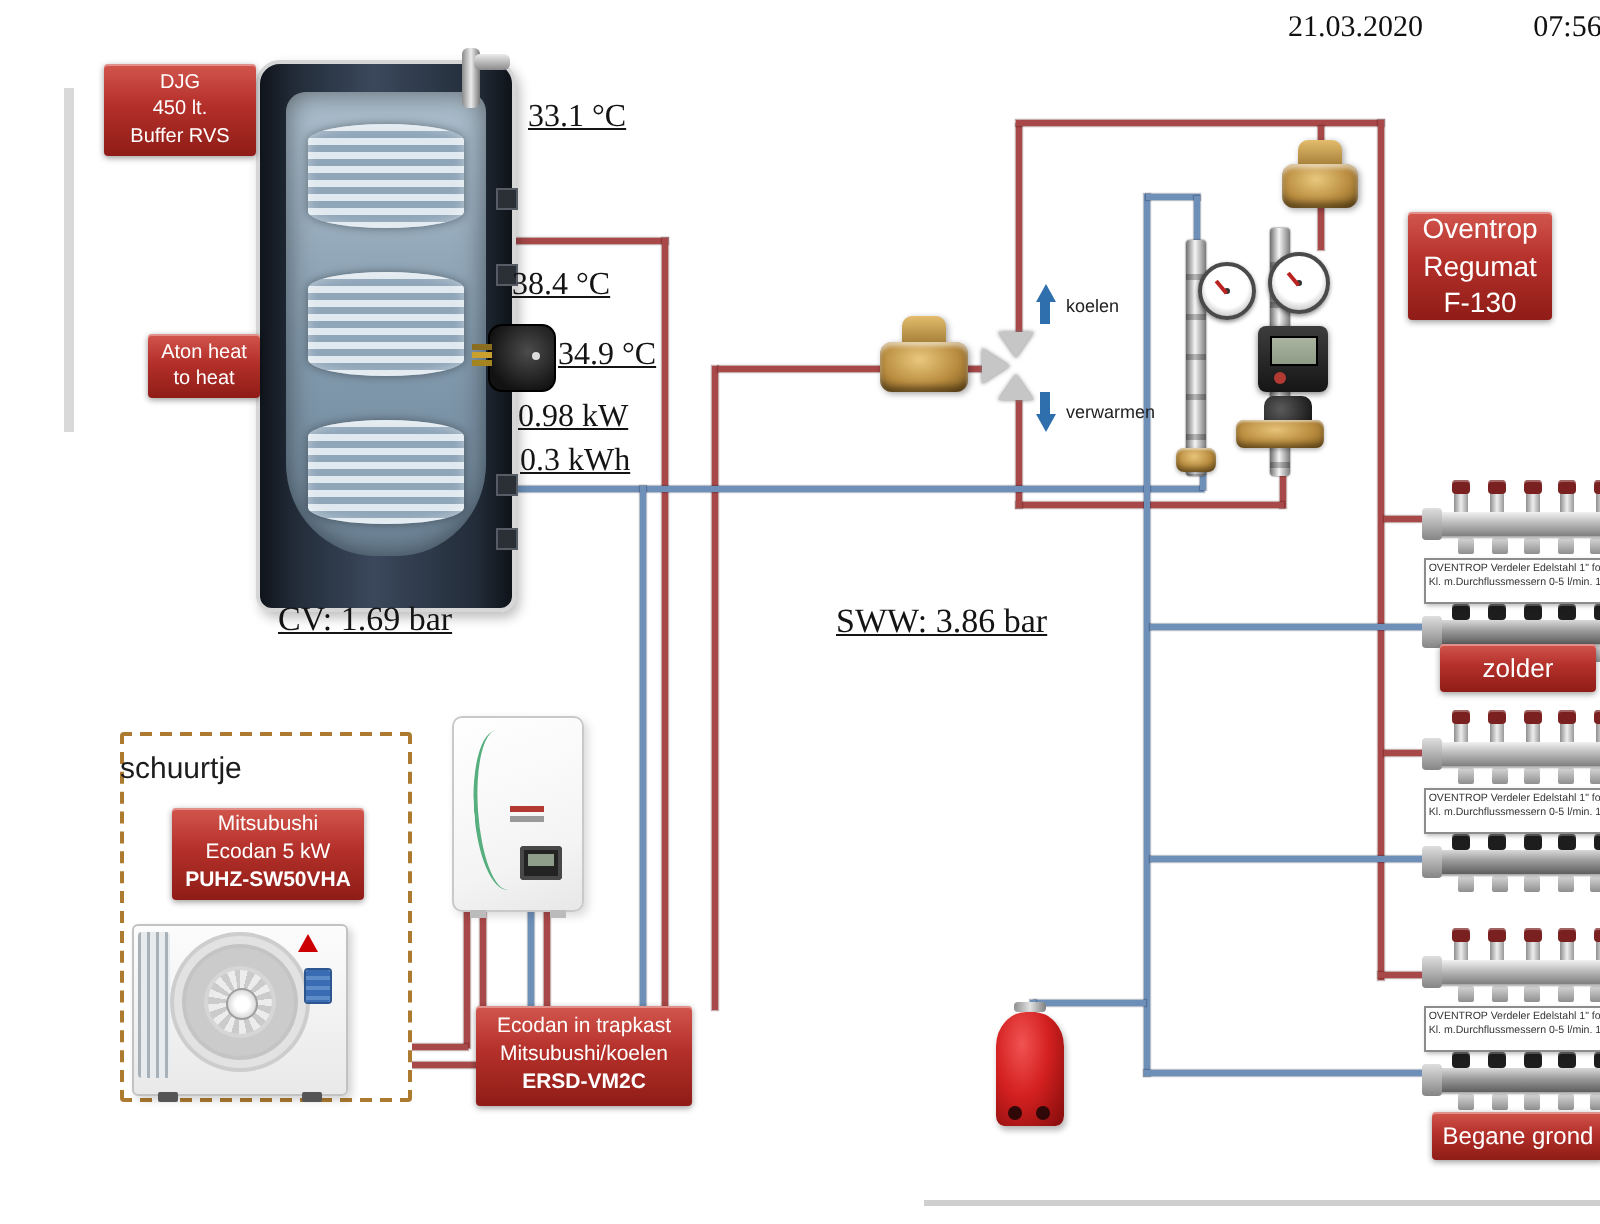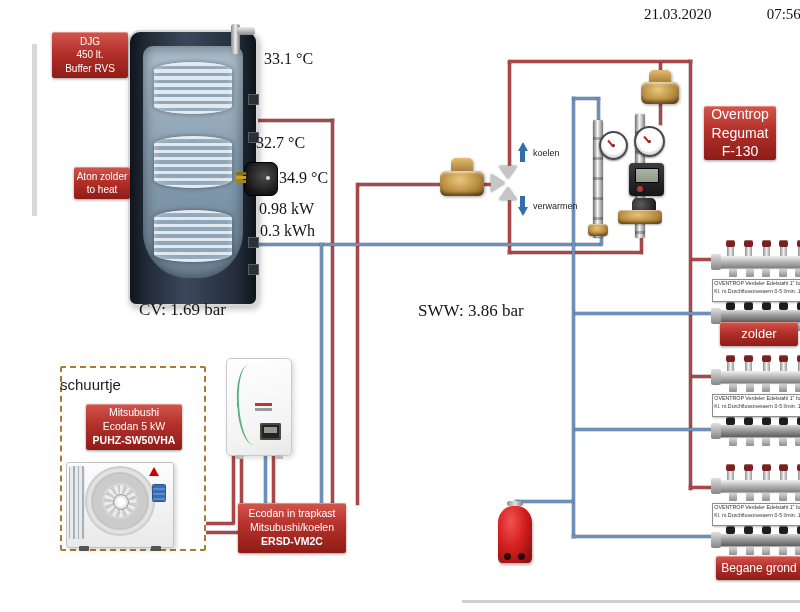--- a/index.html
+++ b/index.html
@@ -21,21 +21,21 @@
 
   
   .rlabel{position:absolute;z-index:4;display:flex;flex-direction:column;justify-content:center;
     background:linear-gradient(180deg,#d2564d,var(--label-red) 45%,#8f1c17);
     color:#fff;text-align:center;border-radius:2px;line-height:1.32;
     box-shadow:0 1px 3px rgba(0,0,0,.4), inset 0 1px 0 rgba(255,255,255,.35);}
   .rlabel .b{font-weight:700;}
   sup{font-size:.65em;}
 
   
-  .reading{position:absolute;z-index:3;font-family:"Liberation Serif",serif;color:#141414;font-size:16px;}
+  .reading{position:absolute;z-index:3;font-family:"Liberation Serif",serif;color:#141414;font-size:16px;text-decoration:underline;}
   .flowtxt{position:absolute;z-index:3;font-size:9px;color:#222;}
 
   
   .tank{position:absolute;z-index:2;background:linear-gradient(90deg,#10151c,#232d3a 15%,#3b485c 45%,#232d3a 85%,#0e1319);
     border:2px solid #d6d6d6;border-radius:12px 12px 8px 8px;box-shadow:2px 3px 6px rgba(0,0,0,.25);}
   .tank-inner{position:absolute;left:13px;top:14px;right:13px;bottom:26px;
     background:linear-gradient(180deg,#adbfcd,#8098ab 60%,#6d8497);
     border-radius:10px 10px 45% 45%/10px 10px 20% 20%;box-shadow:inset 0 0 14px rgba(0,0,0,.5);overflow:hidden;}
   .coil{position:absolute;left:11%;width:78%;height:52px;
     background:repeating-linear-gradient(180deg,#e0e9ef 0 3.5px,#8fa6b9 3.5px 7px);
@@ -221,25 +221,25 @@
     <i class="tank-port" style="top:232px;"></i>
   </div>
   <div class="element" style="left:212px;top:162px;width:32px;height:32px;"></div>
 
   <div class="rlabel" style="left:20px;top:32px;width:76px;height:46px;font-size:10px;">
     <div>DJG</div>
     <div>450 lt.</div>
     <div>Buffer RVS</div>
   </div>
   <div class="rlabel" style="left:42px;top:167px;width:56px;height:32px;font-size:10px;">
-    <div>Aton zolder</div>
+    <div>Aton heat</div>
     <div>to heat</div>
   </div>
   <div class="reading" style="left:232px;top:50px;">33.1 °C</div>
-  <div class="reading" style="left:224px;top:134px;">32.7 °C</div>
+  <div class="reading" style="left:224px;top:134px;">38.4 °C</div>
   <div class="reading" style="left:247px;top:169px;">34.9 °C</div>
   <div class="reading" style="left:227px;top:200px;">0.98 kW</div>
   <div class="reading" style="left:228px;top:222px;">0.3 kWh</div>
   <div class="reading" style="left:107px;top:300px;font-size:17px;">CV: 1.69 bar</div>
   <div class="reading" style="left:386px;top:301px;font-size:17px;">SWW: 3.86 bar</div>
 
   <div class="brassvalve" style="left:408px;top:158px;width:44px;height:38px;">
     <i class="bv-cap"></i>
     <i class="bv-body"></i>
   </div>

